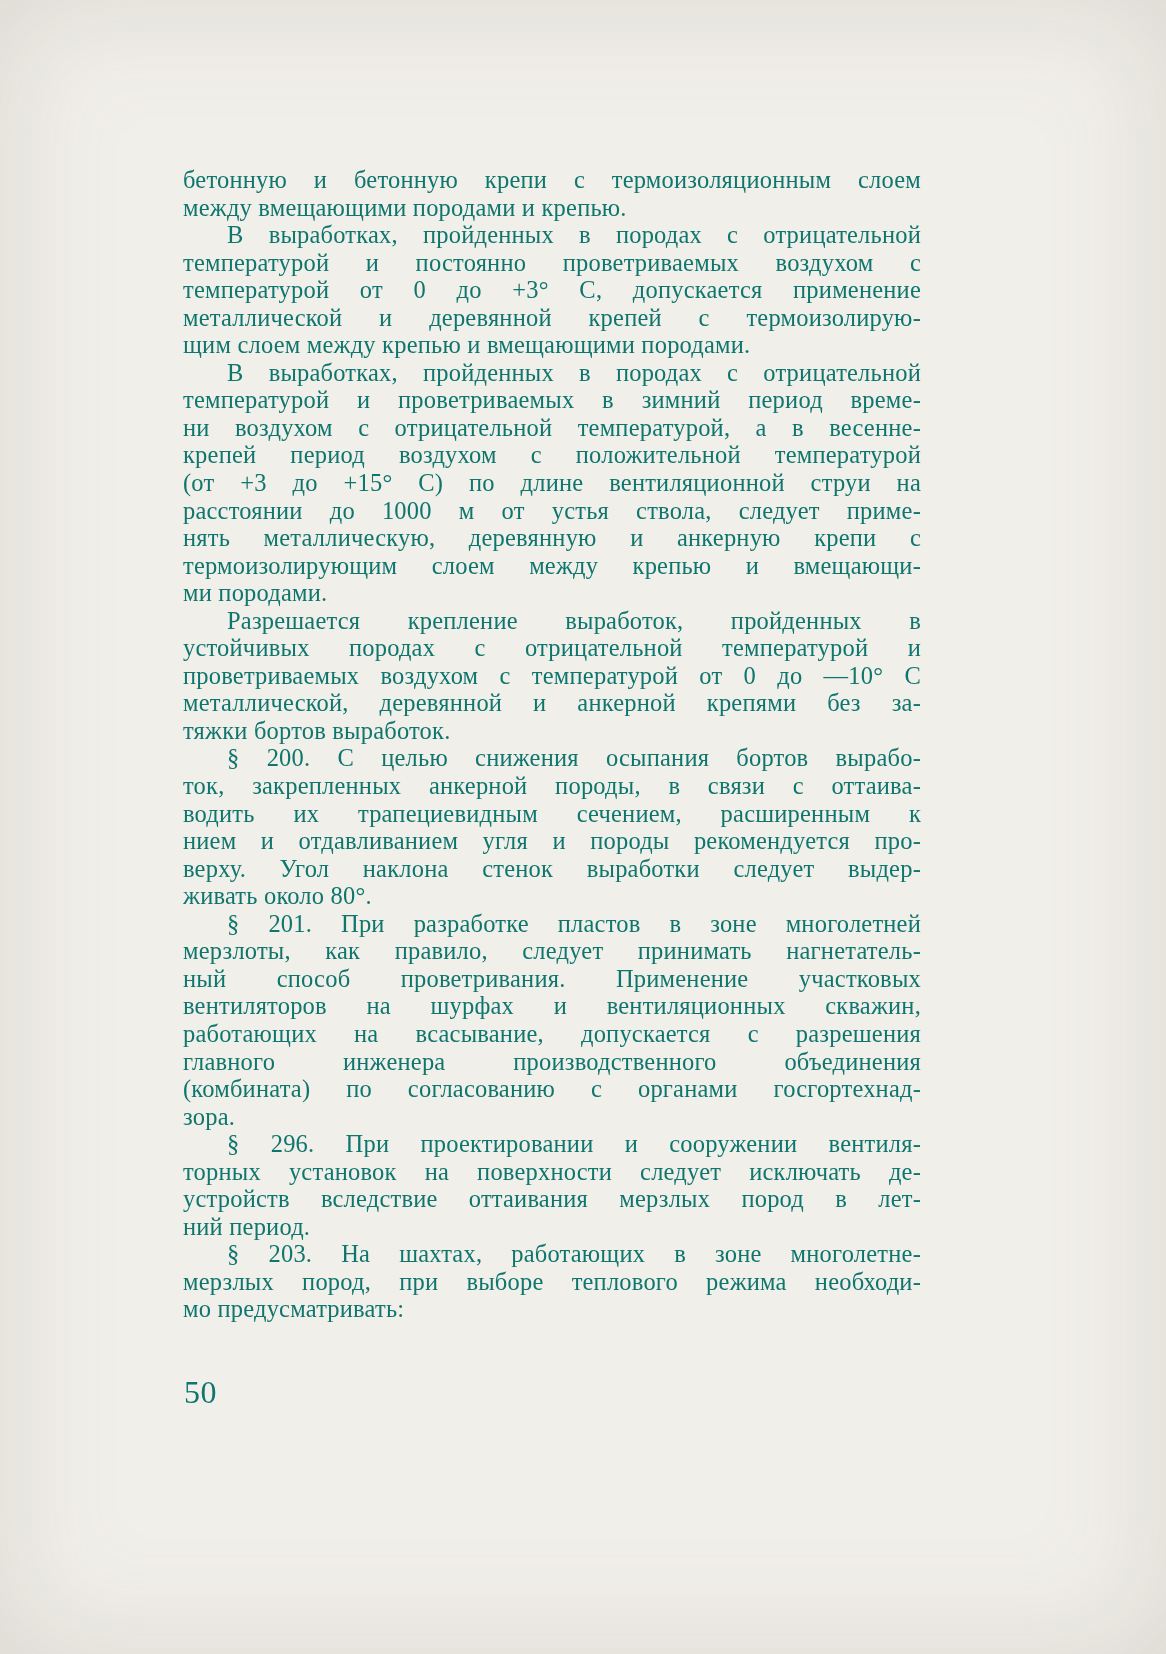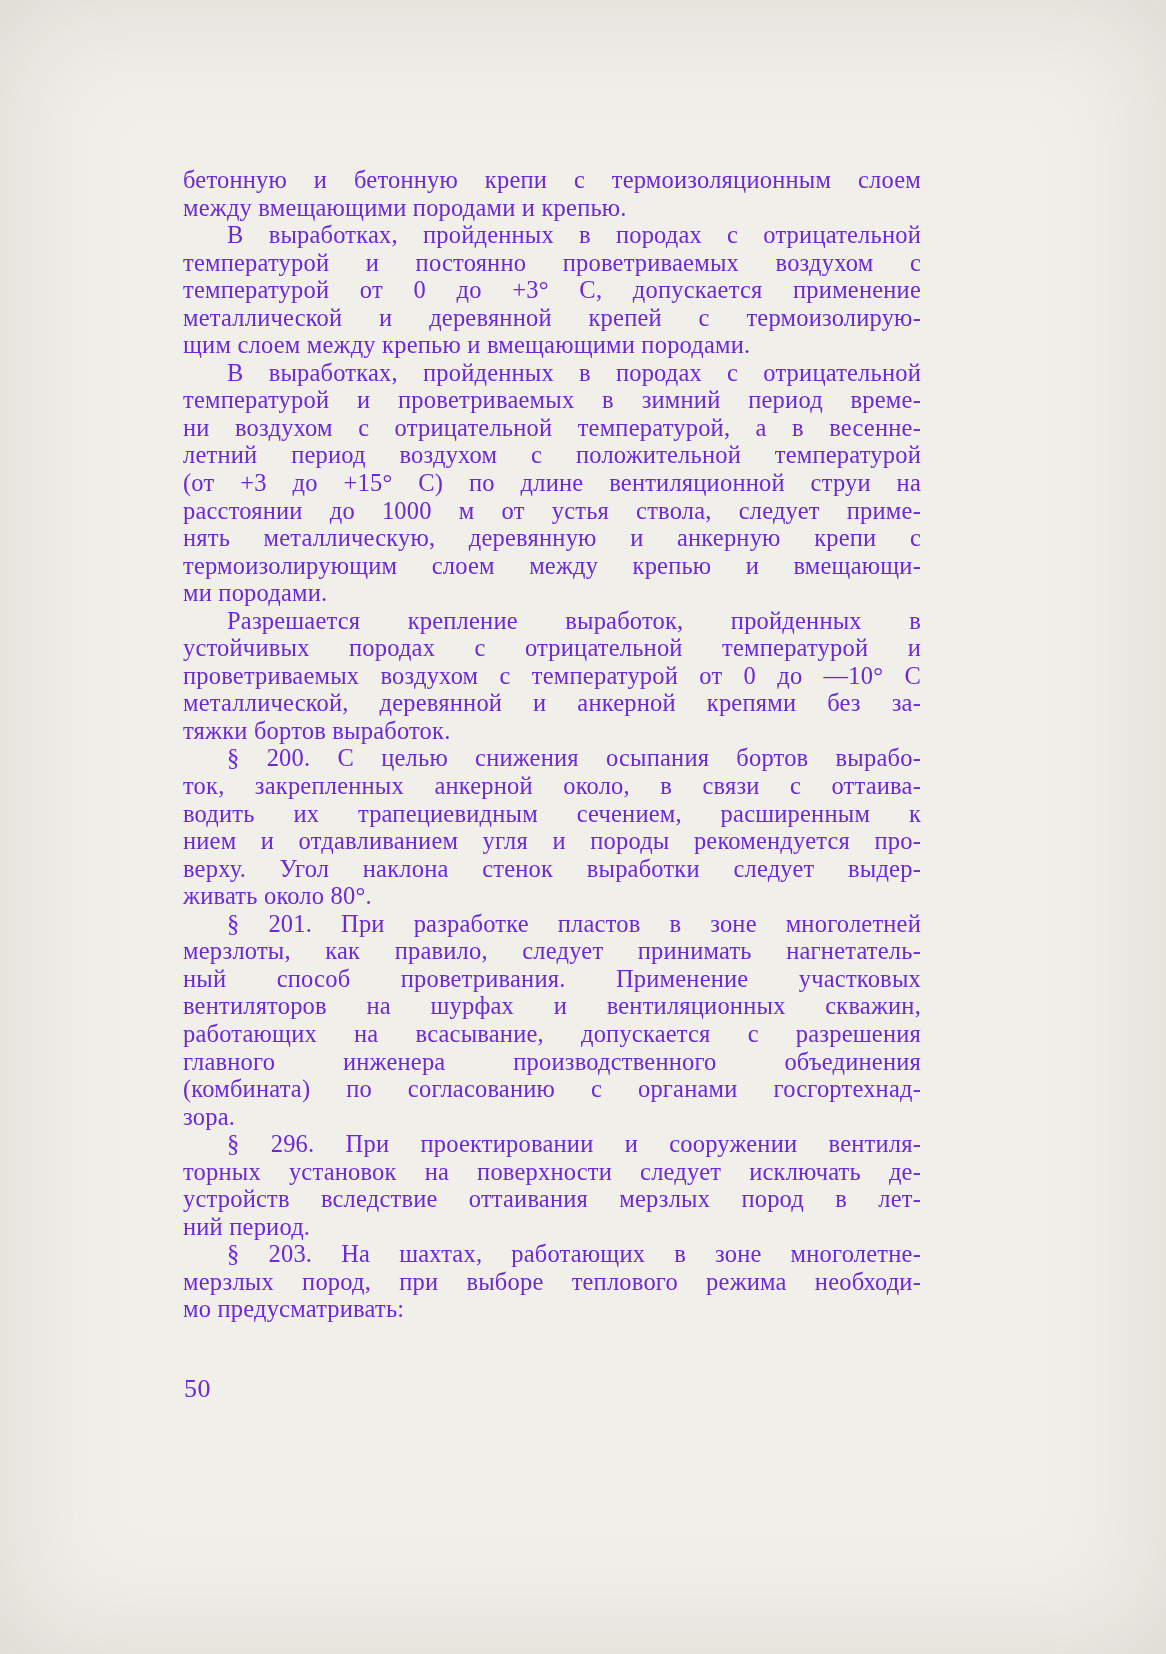--- a/index.html
+++ b/index.html
@@ -9,21 +9,21 @@
   }
   .page {
     position: relative;
     width: 1166px;
     height: 1654px;
     margin: 0 auto;
     background: #f1efe9;
     box-shadow: inset 0 0 120px rgba(120,115,105,0.18);
     overflow: hidden;
     font-family: "Liberation Serif", "DejaVu Serif", serif;
-    color: #6d28d9;
+    color: #0f766e;
   }
   .text-block {
     position: absolute;
     left: 183px;
     top: 166px;
     width: 738px;
     font-size: 24.5px;
     line-height: 27.55px;
     letter-spacing: 0.2px;
   }
@@ -38,21 +38,21 @@
   .line.last {
     text-align-last: left;
   }
   .line.first-indent {
     text-indent: 44px;
   }
   .page-number {
     position: absolute;
     left: 184px;
     top: 1374px;
-    font-size: 26px;
+    font-size: 32px;
     letter-spacing: 0.5px;
   }
 </style>
 </head>
 <body>
 
 <div class="page">
   <div class="text-block" id="text-block">
       <div class="paragraph">
         <div class="line">бетонную и бетонную крепи с термоизоляционным слоем</div>
@@ -62,37 +62,37 @@
         <div class="line first-indent">В выработках, пройденных в породах с отрицательной</div>
         <div class="line">температурой и постоянно проветриваемых воздухом с</div>
         <div class="line">температурой от 0 до +3° С, допускается применение</div>
         <div class="line">металлической и деревянной крепей с термоизолирую-</div>
         <div class="line last">щим слоем между крепью и вмещающими породами.</div>
       </div>
       <div class="paragraph">
         <div class="line first-indent">В выработках, пройденных в породах с отрицательной</div>
         <div class="line">температурой и проветриваемых в зимний период време-</div>
         <div class="line">ни воздухом с отрицательной температурой, а в весенне-</div>
-        <div class="line">летний период воздухом с положительной температурой</div>
+        <div class="line">крепей период воздухом с положительной температурой</div>
         <div class="line">(от +3 до +15° С) по длине вентиляционной струи на</div>
         <div class="line">расстоянии до 1000 м от устья ствола, следует приме-</div>
         <div class="line">нять металлическую, деревянную и анкерную крепи с</div>
         <div class="line">термоизолирующим слоем между крепью и вмещающи-</div>
         <div class="line last">ми породами.</div>
       </div>
       <div class="paragraph">
         <div class="line first-indent">Разрешается крепление выработок, пройденных в</div>
         <div class="line">устойчивых породах с отрицательной температурой и</div>
         <div class="line">проветриваемых воздухом с температурой от 0 до —10° С</div>
         <div class="line">металлической, деревянной и анкерной крепями без за-</div>
         <div class="line last">тяжки бортов выработок.</div>
       </div>
       <div class="paragraph">
         <div class="line first-indent">§ 200. С целью снижения осыпания бортов вырабо-</div>
-        <div class="line">ток, закрепленных анкерной около, в связи с оттаива-</div>
+        <div class="line">ток, закрепленных анкерной породы, в связи с оттаива-</div>
         <div class="line">водить их трапециевидным сечением, расширенным к</div>
         <div class="line">нием и отдавливанием угля и породы рекомендуется про-</div>
         <div class="line">верху. Угол наклона стенок выработки следует выдер-</div>
         <div class="line last">живать около 80°.</div>
       </div>
       <div class="paragraph">
         <div class="line first-indent">§ 201. При разработке пластов в зоне многолетней</div>
         <div class="line">мерзлоты, как правило, следует принимать нагнетатель-</div>
         <div class="line">ный способ проветривания. Применение участковых</div>
         <div class="line">вентиляторов на шурфах и вентиляционных скважин,</div>

